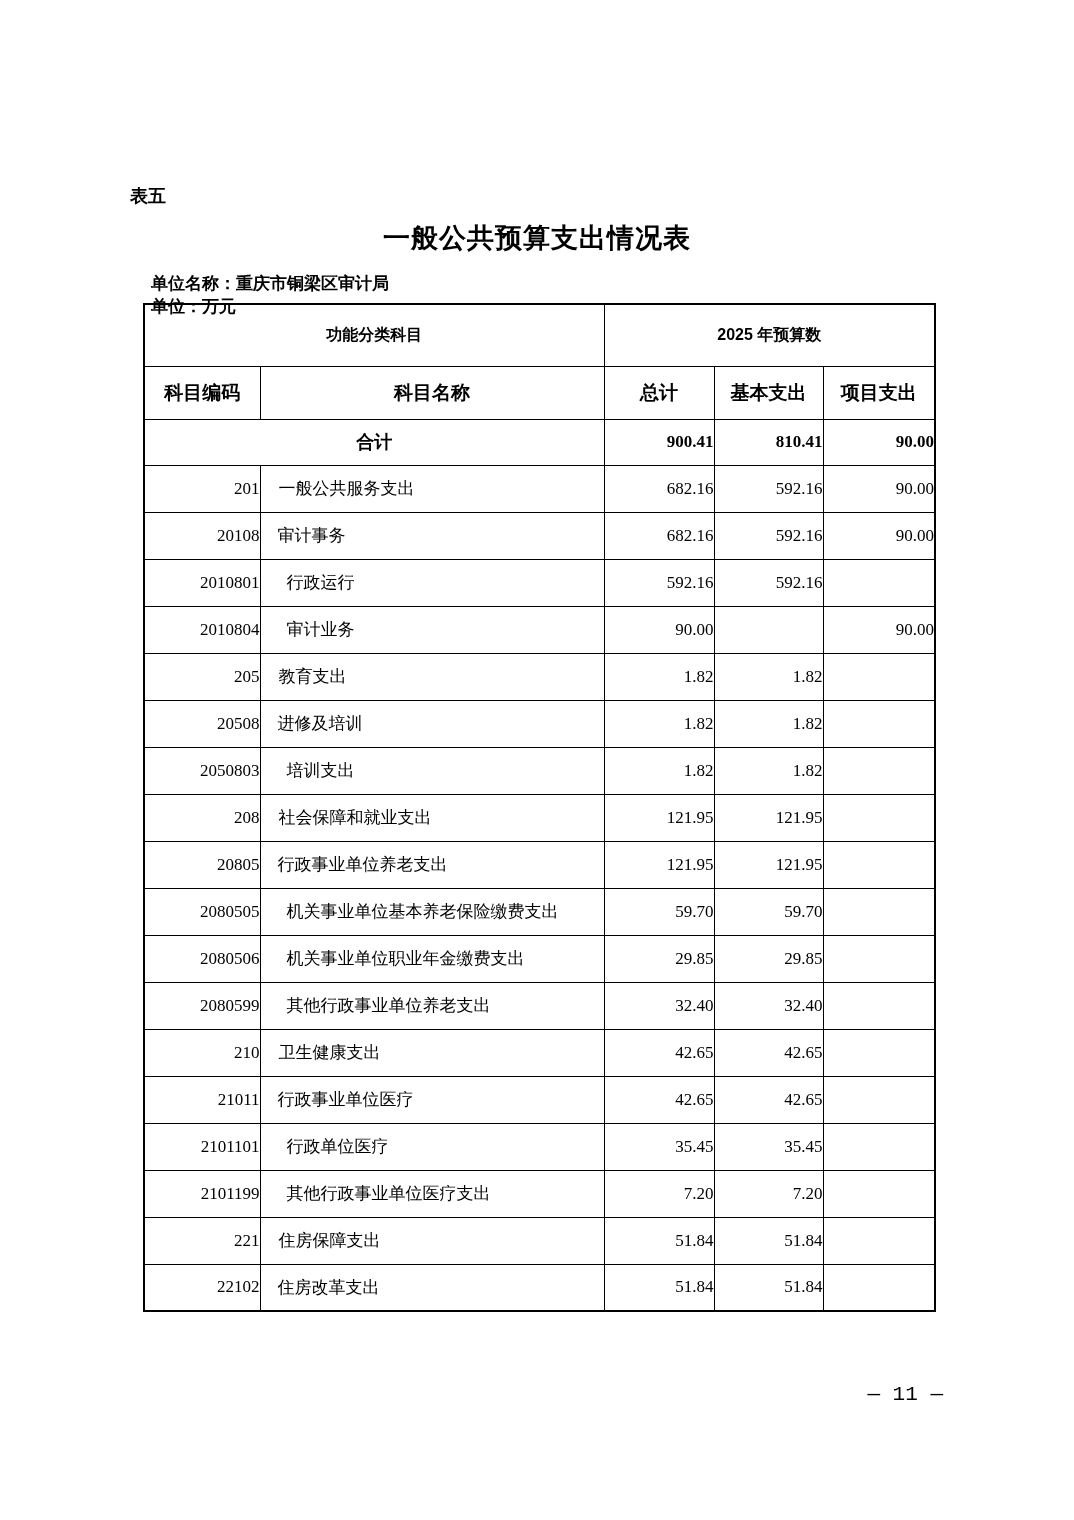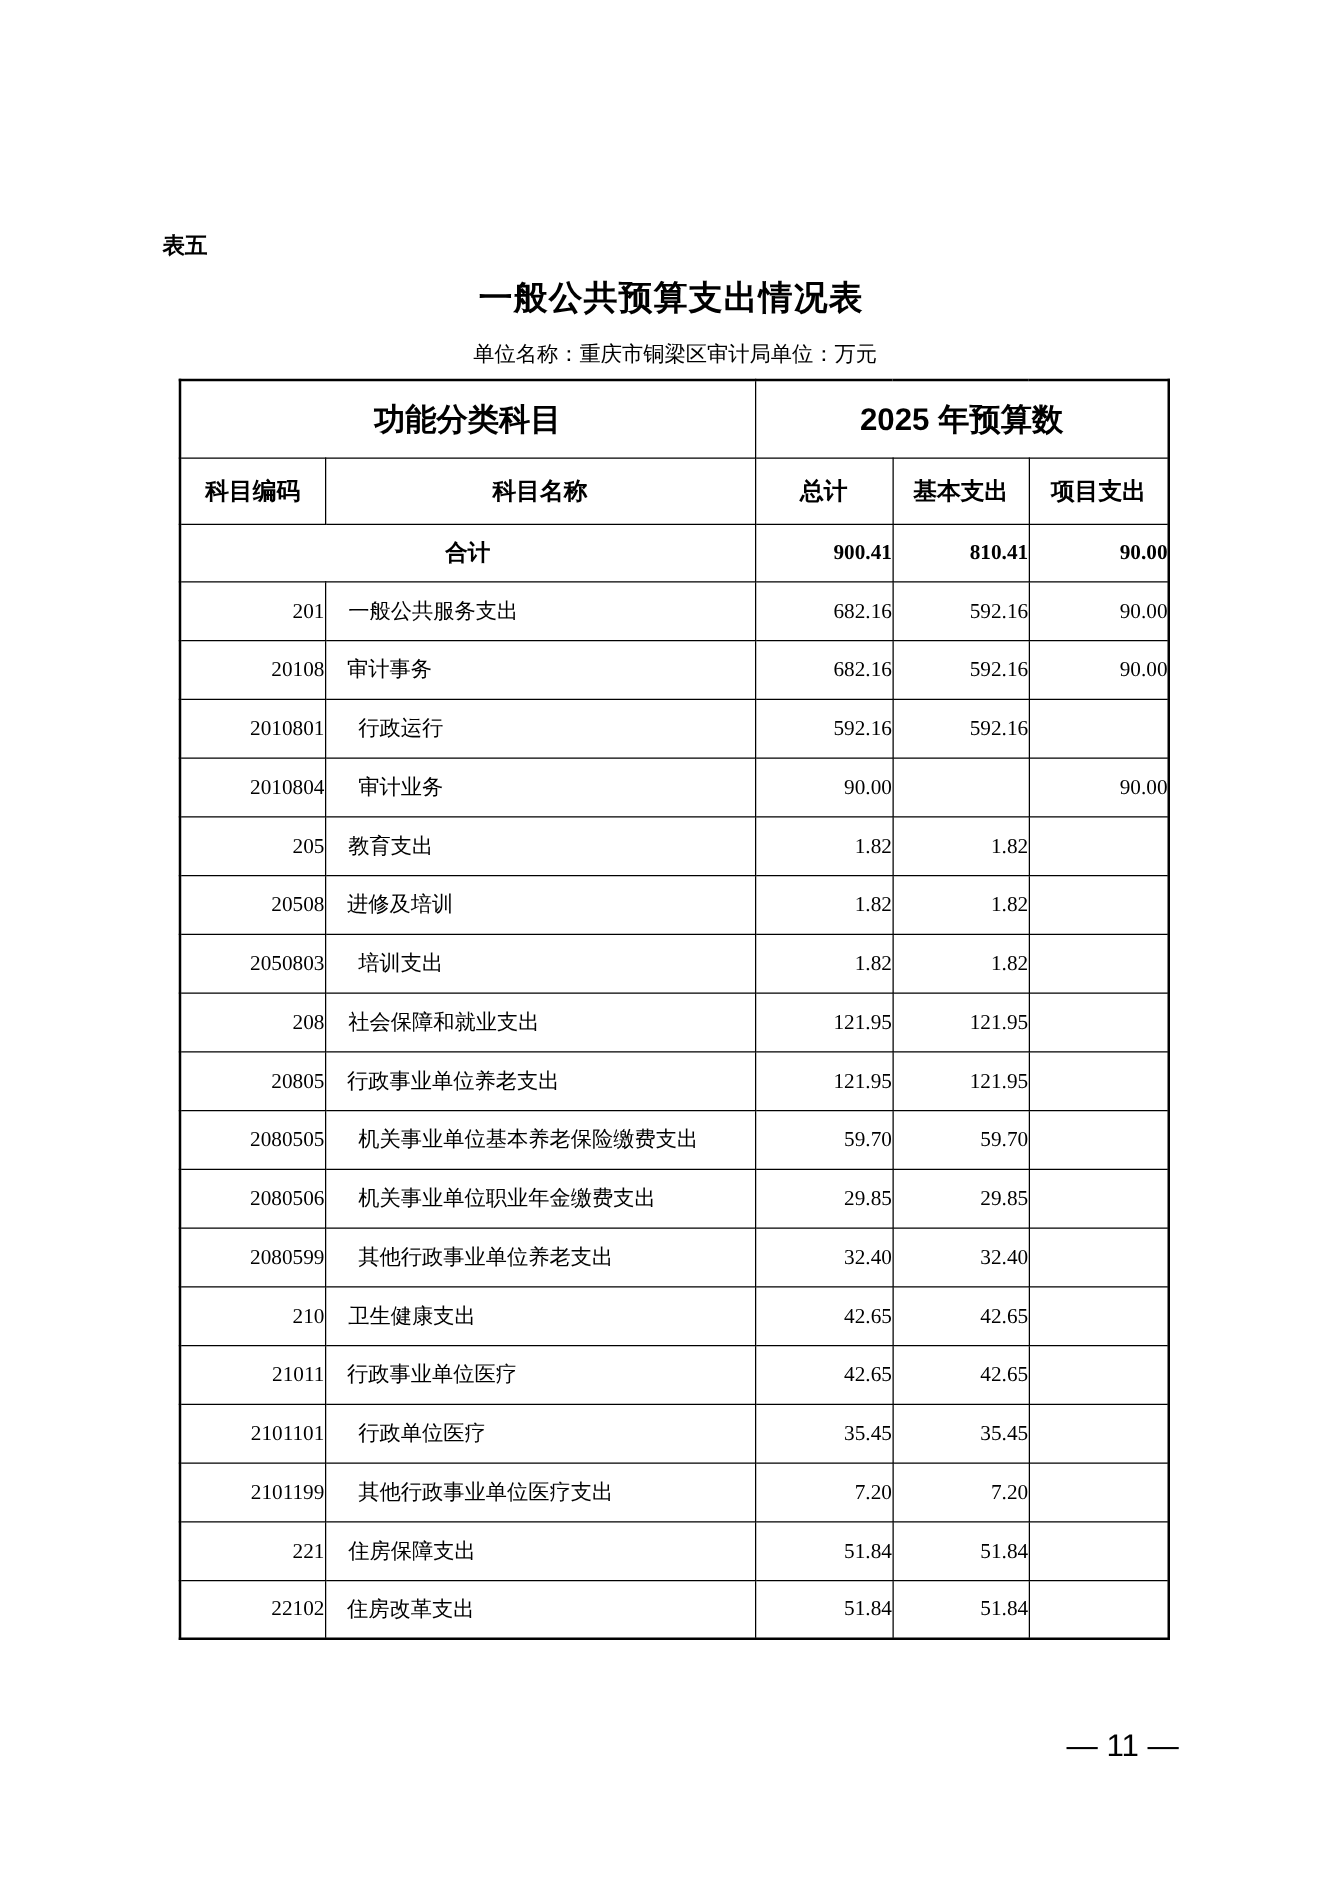--- a/index.html
+++ b/index.html
@@ -18,44 +18,45 @@
   }
   .doc-title {
     position: absolute; left: 0; top: 220px; width: 100%;
     text-align: center;
     font-size: 27px; font-weight: bold;
     font-family: "Liberation Serif", serif;
     letter-spacing: 1px;
   }
   .info-row {
     position: absolute; left: 151px; top: 272px; width: 778px;
-    display: flex; justify-content: center; align-items: baseline;
-    font-size: 17px; font-weight: normal;
+    display: flex; justify-content: space-between; align-items: baseline;
+    font-size: 17px; font-weight: bold;
     font-family: "DejaVu Serif", serif;
+    flex-direction: column;
   }
   table.budget {
     position: absolute; left: 143px; top: 303px;
     width: 791px;
     border-collapse: collapse;
     table-layout: fixed;
     border: 2px solid #000;
   }
   table.budget td, table.budget th {
     border: 1px solid #000;
     padding: 0;
     vertical-align: middle;
     overflow: hidden;
   }
   tr.hrow1 { height: 62px; }
   tr.hrow2 { height: 53px; }
   tr.trow  { height: 46px; }
   tr.drow  { height: 47px; }
   .hcell {
     font-family: "Liberation Sans", sans-serif;
-    font-weight: bold; font-size: 25px;
+    font-weight: bold; font-size: 16px;
     text-align: center;
   }
   .hsub { font-size: 19px; }
   .code {
     font-size: 17px; text-align: right;
     font-family: "Liberation Serif", serif;
   }
   .name {
     font-size: 17px; text-align: left;
     font-family: "DejaVu Serif", serif;
@@ -71,22 +72,22 @@
   }
   tr.trow .num { font-weight: bold; }
   tr.lv1 .code { padding-left: 10px; }
   tr.lv2 .code { padding-left: 16px; }
   tr.lv3 .code { padding-left: 44px; }
   tr.lv1 .name { padding-left: 18px; }
   tr.lv2 .name { padding-left: 17px; }
   tr.lv3 .name { padding-left: 26px; }
   .page-number {
     position: absolute; top: 1383px; right: 131px;
-    font-size: 25px;
-    font-family: Liberation Sans, sans-serif;
+    font-size: 21px;
+    font-family: Liberation Mono, monospace;
   }
 </style>
 </head>
 <body>
 
 <div class="table-label">表五</div>
 
 <div class="doc-title">一般公共预算支出情况表</div>
 
 <div class="info-row">

